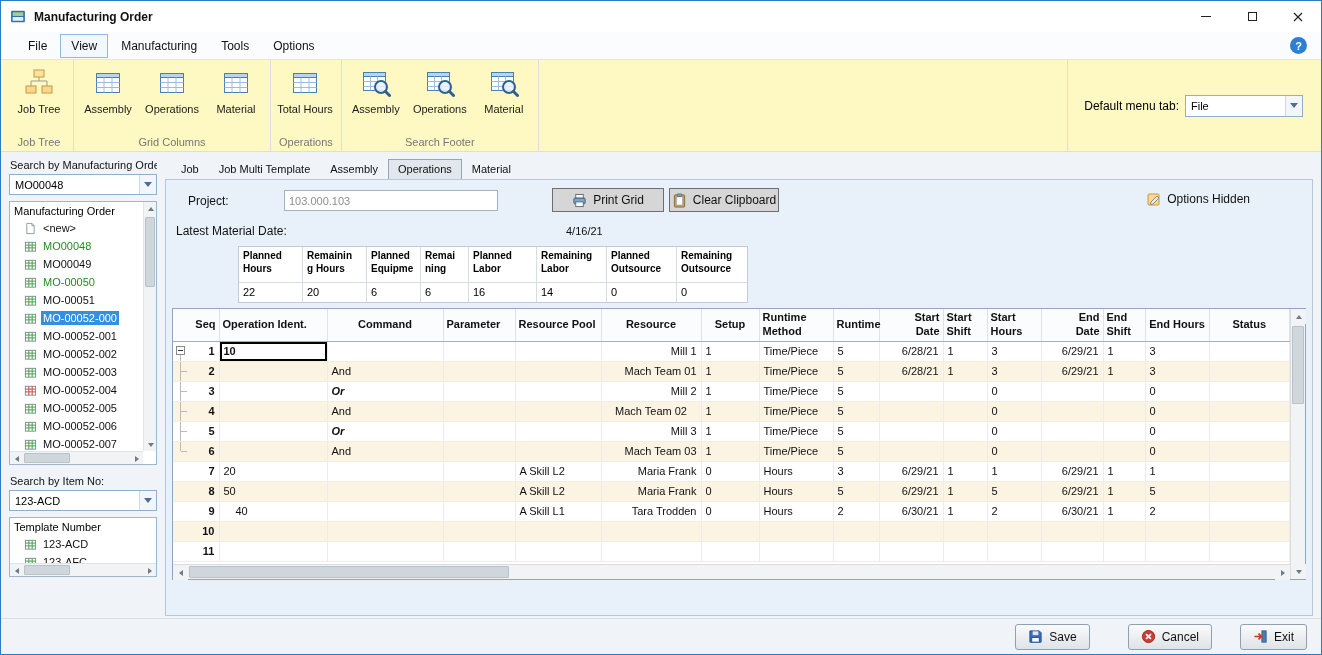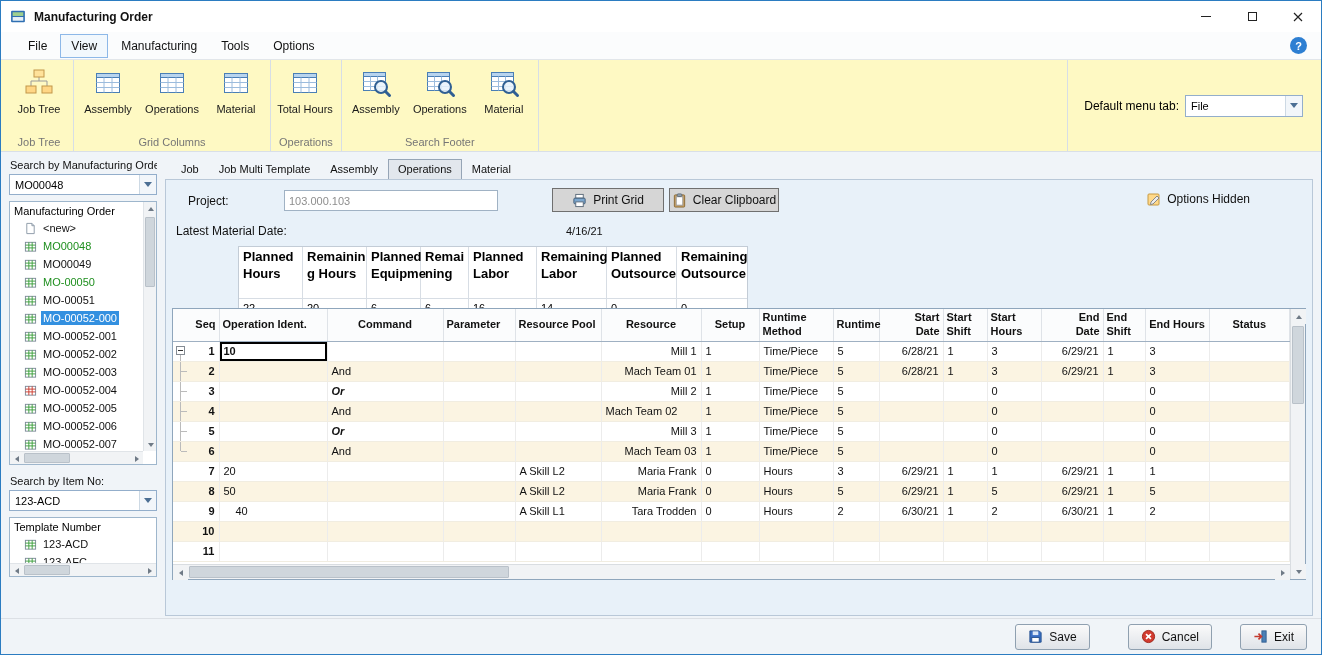--- a/index.html
+++ b/index.html
@@ -88,21 +88,21 @@
 .gbtn { position:absolute; height:24px; background:#d6d6d6; border:1px solid #6f6f6f; display:flex; align-items:center; justify-content:center; font-size:12px; color:#111; gap:6px; }
 .gbtn svg { width:15px; height:15px; display:block; }
 .options-hidden { position:absolute; display:flex; align-items:center; gap:5px; font-size:12px; color:#111; }
 .options-hidden svg { width:16px; height:16px; display:block; }
 .plain-value { position:absolute; font-size:11px; color:#111; }
 
 
 .summary { position:absolute; left:72px; top:66px; display:flex; border:1px solid #c3ccd6; background:#fff; }
 .sum-col { border-right:1px solid #d7dde4; }
 .sum-col:last-child { border-right:none; }
-.sum-h { height:52px; border-bottom:1px solid #d7dde4; font-weight:bold; font-size:13px; padding:2px 4px; white-space:pre-line; line-height:1.3; }
+.sum-h { height:36px; border-bottom:1px solid #d7dde4; font-weight:bold; font-size:10px; padding:2px 4px; white-space:pre-line; line-height:1.3; }
 .sum-v { font-size:11px; padding:3px 4px; height:19px; }
 
 
 .grid-wrap { position:absolute; left:6px; right:6px; top:128px; height:272px; border:1px solid #8fa6bc; background:#fff; display:flex; }
 .grid-main { flex:1; display:flex; flex-direction:column; min-width:0; }
 .grid-clip { flex:1; overflow:hidden; }
 .grid-table { border-collapse:collapse; table-layout:fixed; width:100%; }
 .grid-table th { background:#fbfcfd; border-right:1px solid #dfe3e8; border-bottom:1px solid #9fb0c2; font-weight:bold; font-size:11px; padding:2px 3px; white-space:pre-line; vertical-align:middle; height:32px; line-height:1.25; color:#111; }
 .grid-table td { height:20px; font-size:11px; padding:0 4px; border-right:1px solid #ececec; border-bottom:1px solid #f1ede1; white-space:nowrap; overflow:hidden; color:#111; }
 .grid-table tr.alt { background:var(--alt-row-cream,#fbf4e2); }
@@ -699,21 +699,21 @@
                     <tr class="alt">
                       <td class="td-tree">
                         <div class="vl"></div>
                         <div class="hl"></div>
                       </td>
                       <td class="b" style="text-align: right;">4</td>
                       <td style="text-align: left;"></td>
                       <td class="c-blue" style="text-align: left;">And</td>
                       <td style="text-align: left;"></td>
                       <td style="text-align: left;"></td>
-                      <td class="c-blue" style="text-align: left;">Mach Team 02</td>
+                      <td class="c-blue" style="text-align: center;">Mach Team 02</td>
                       <td style="text-align: left;">1</td>
                       <td style="text-align: left;">Time/Piece</td>
                       <td style="text-align: left;">5</td>
                       <td style="text-align: right;"></td>
                       <td style="text-align: left;"></td>
                       <td style="text-align: left;">0</td>
                       <td style="text-align: right;"></td>
                       <td style="text-align: left;"></td>
                       <td style="text-align: left;">0</td>
                       <td style="text-align: left;"></td>

